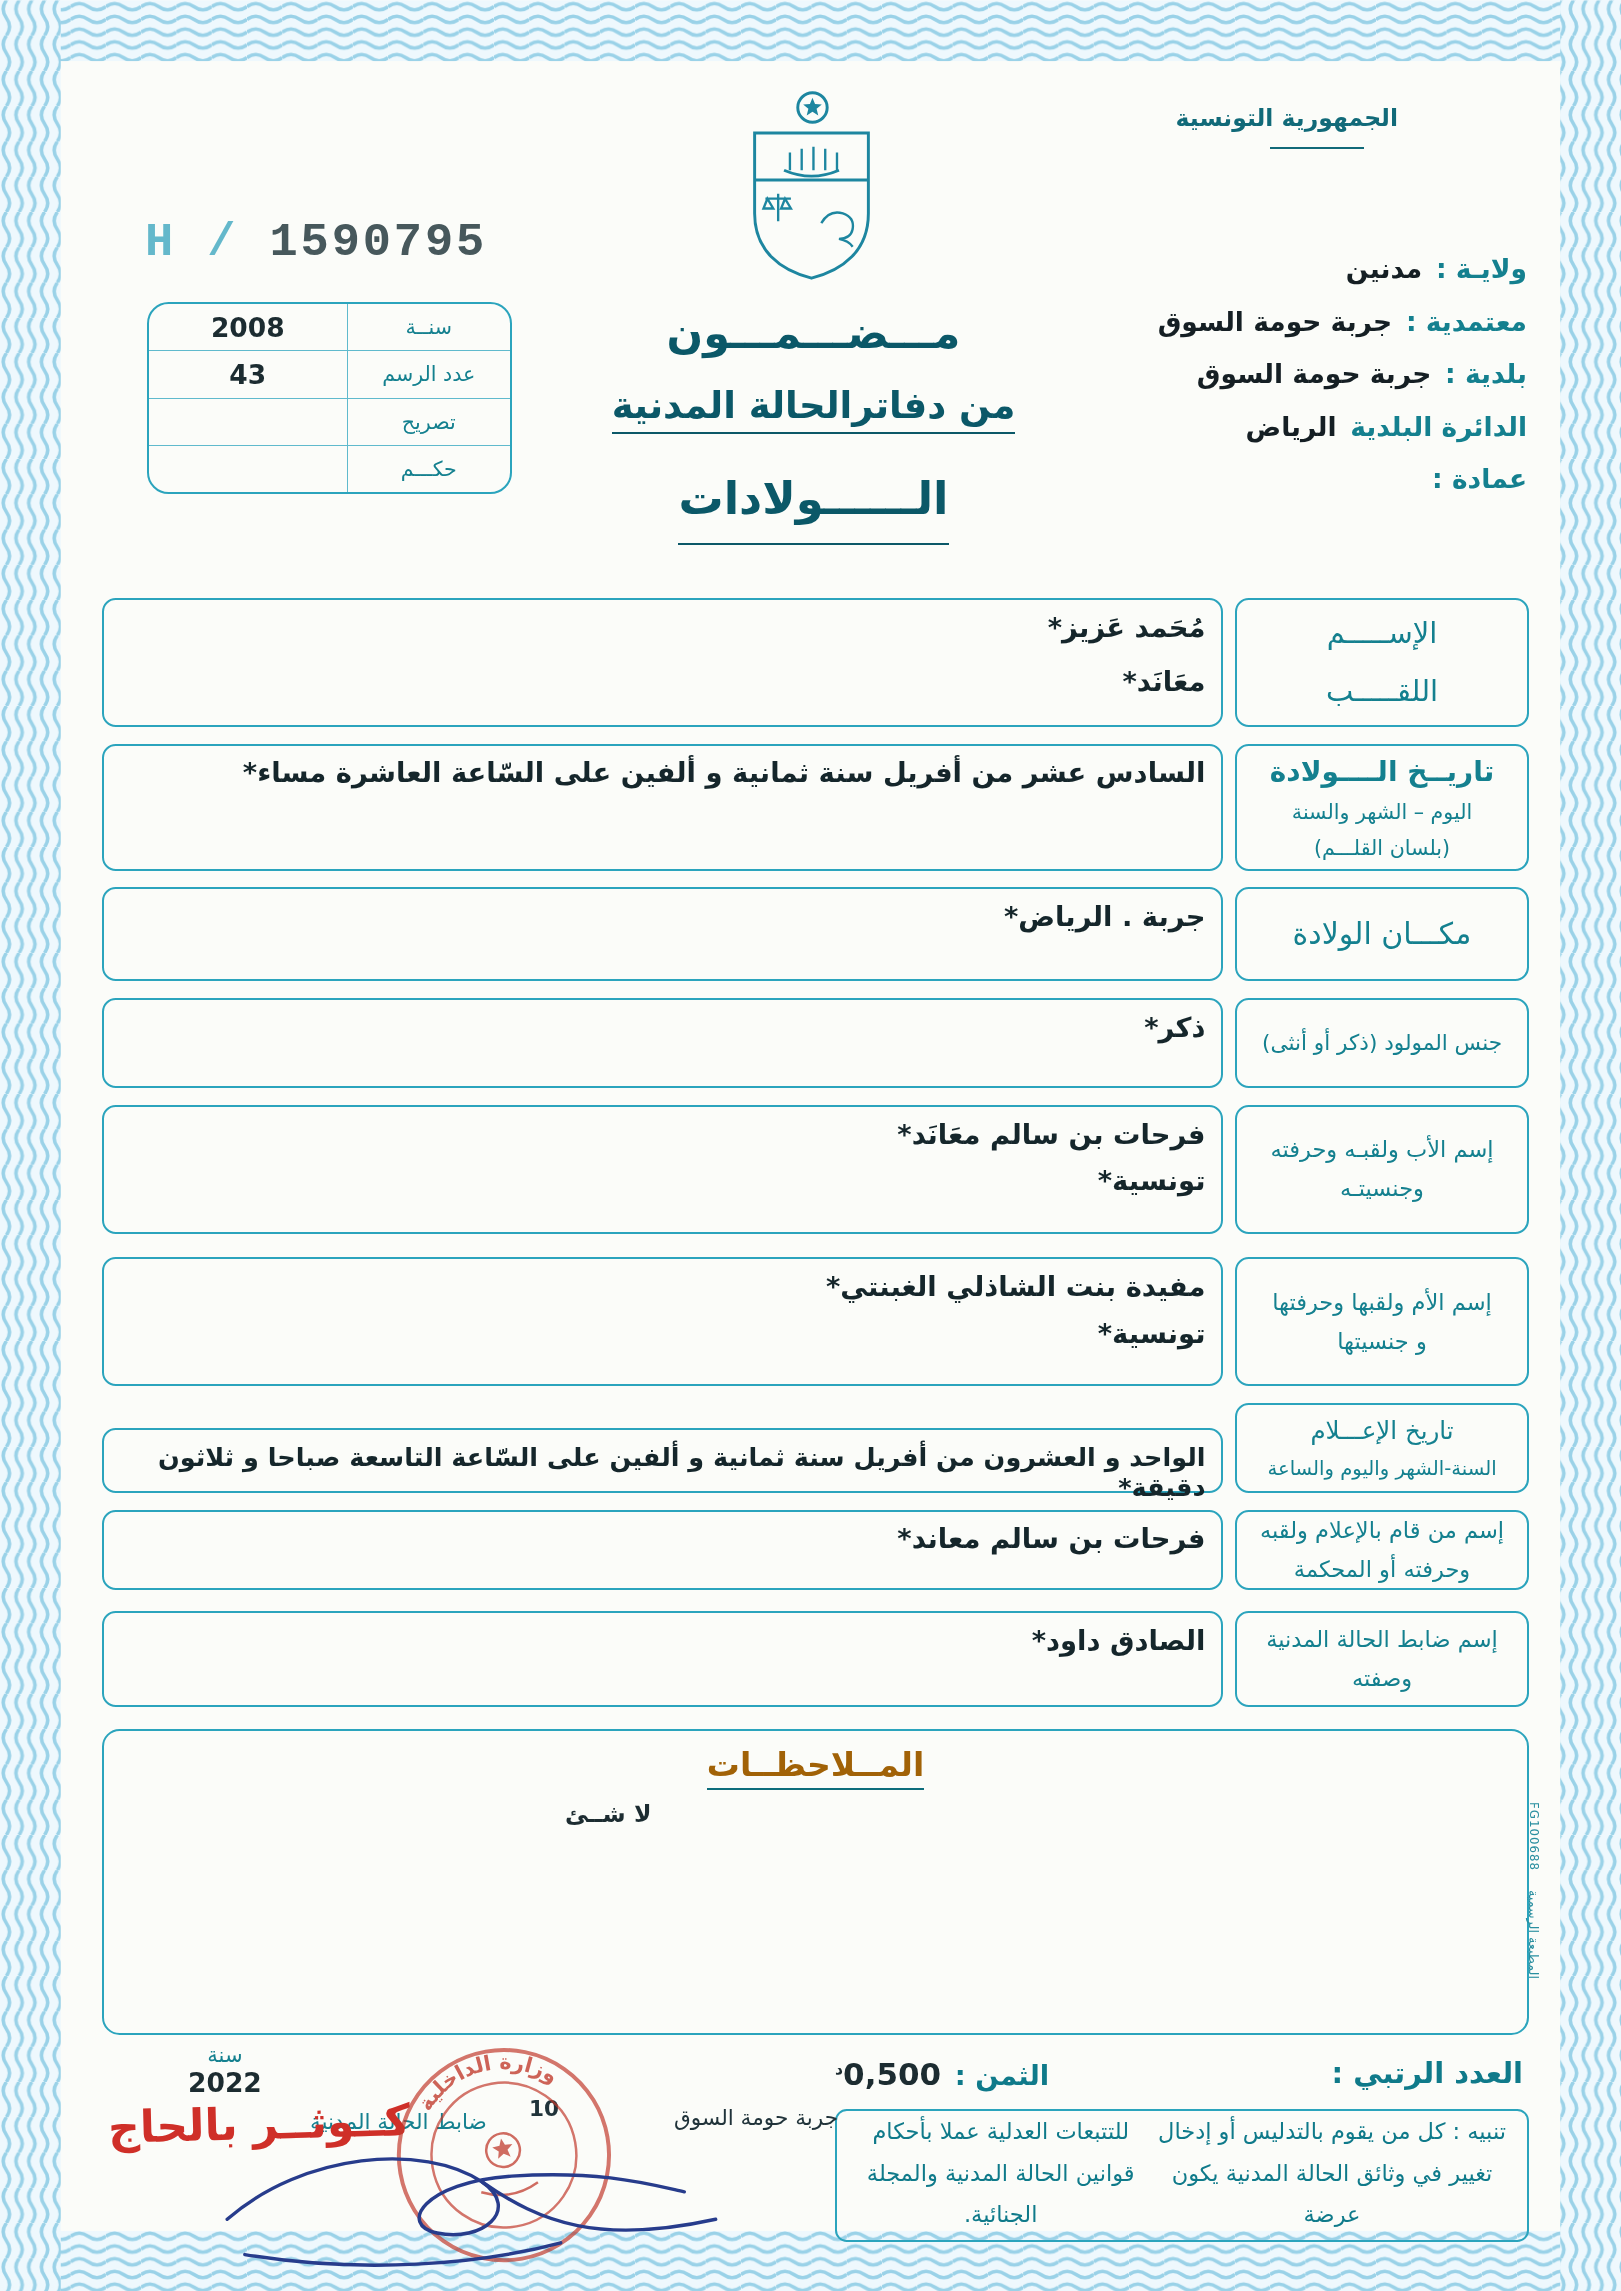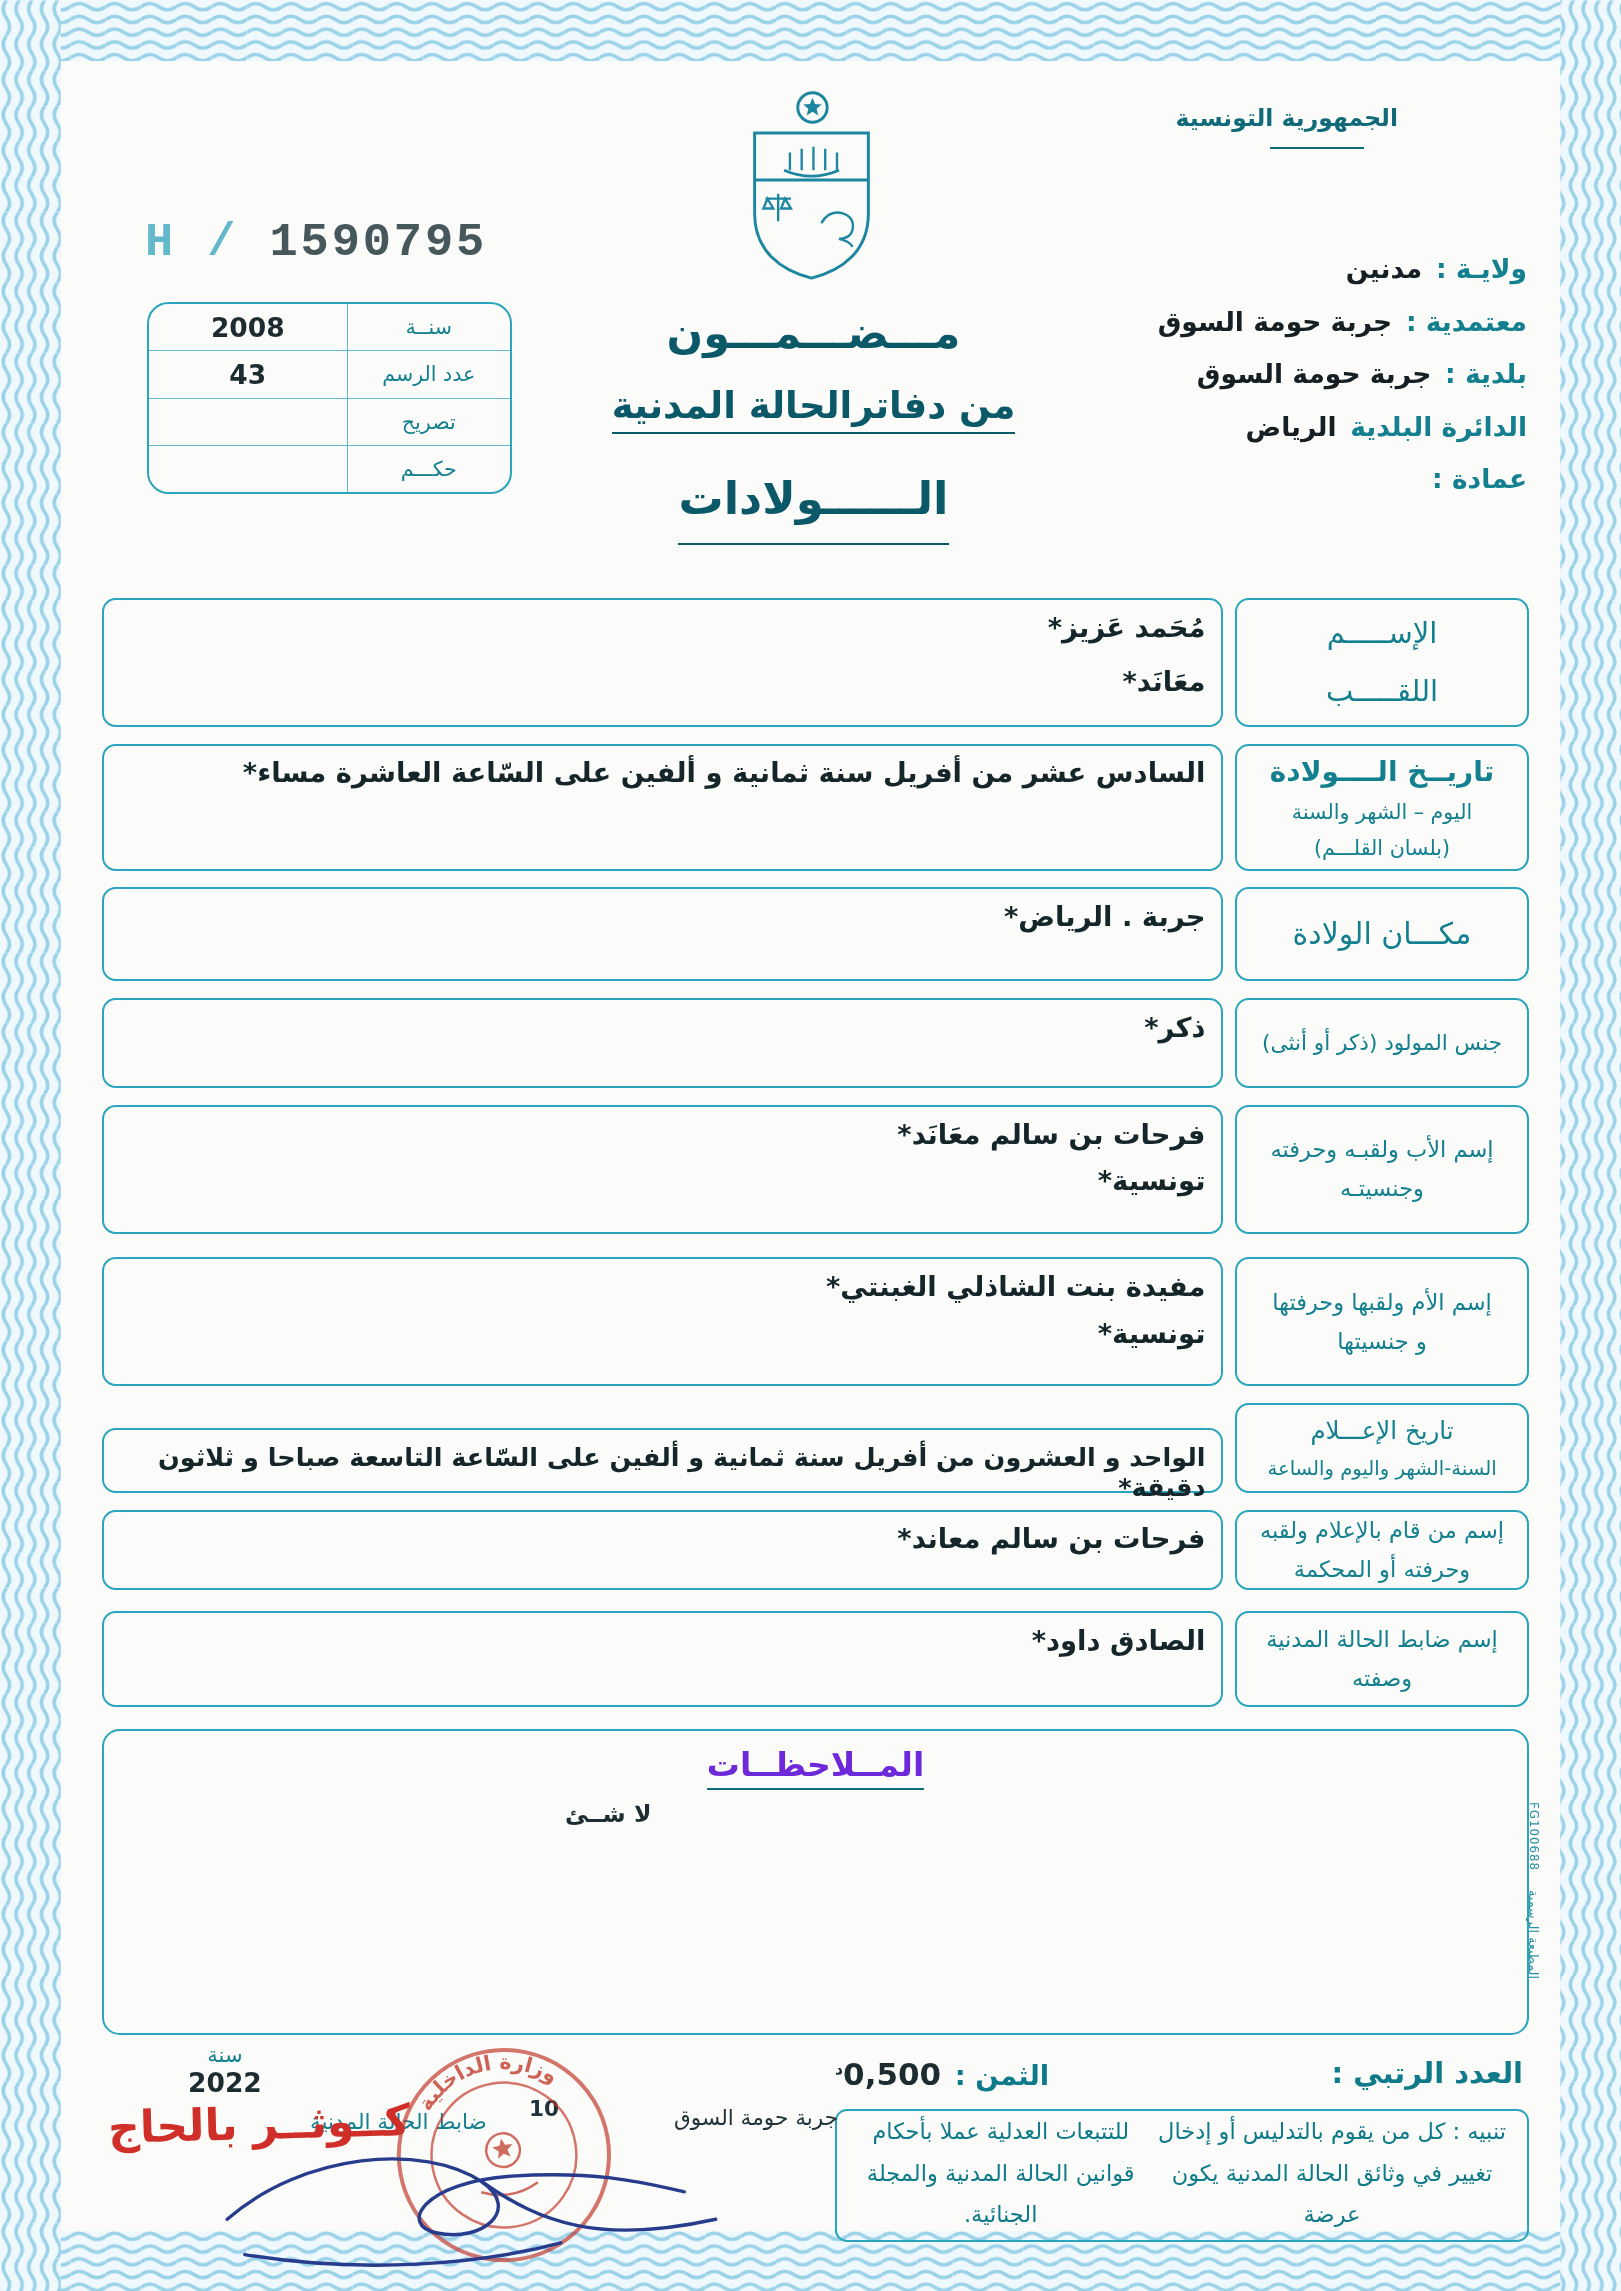--- a/index.html
+++ b/index.html
@@ -51,21 +51,21 @@
   .r3{height:94px;}  .r3 .flabel{font-size:30px;}
   .r4{height:90px;}  .r4 .flabel{font-size:21.6px;}
   .r5{height:129px;margin-bottom:23.5px;} .r5 .fval{gap:15.7px;}
   .r6{height:129px;} .r6 .fval{gap:15.7px;}
   .r7{height:90px;}  .r7 .fval{font-size:25.5px;margin-top:25px;} .r7 .flabel span:first-child{font-size:24.5px;font-weight:normal;}
   .r7 .flabel{font-size:19.6px;}
   .r8{height:80px;margin-bottom:21.6px;}
   .r9{height:96px;margin-bottom:21.6px;}
 
   .remarks{position:relative;border:2px solid #2ba4bd;border-radius:17.6px;height:302px;direction:rtl;}
-  .remarks-title{text-align:center;padding-top:13.7px;font-size:33px;font-weight:bold;color:#6d28d9;letter-spacing:2.9px;}
+  .remarks-title{text-align:center;padding-top:13.7px;font-size:33px;font-weight:bold;color:#a16207;letter-spacing:2.9px;}
   .remarks-title span{border-bottom:2.5px solid #0d6d7c;padding-bottom:4.9px;}
   .remarks-value{position:absolute;left:461px;top:69px;font-size:23.5px;font-weight:bold;color:#1c2c31;}
 
   
   .ordinal{position:absolute;right:98px;top:2056px;font-size:29px;font-weight:bold;color:#0f7a8a;direction:rtl;}
   .price{position:absolute;left:835px;top:2056px;direction:rtl;font-size:27.4px;}
   .p-lab{color:#0f7a8a;font-weight:bold;}
   .p-val{color:#1c2c31;font-weight:bold;font-size:31px;margin-right:5px;}
   .p-unit{font-size:15.7px;color:#1c2c31;font-weight:bold;}
   .warnbox{position:absolute;left:835px;top:2109px;width:694px;height:133px;border:2px solid #2ba4bd;

